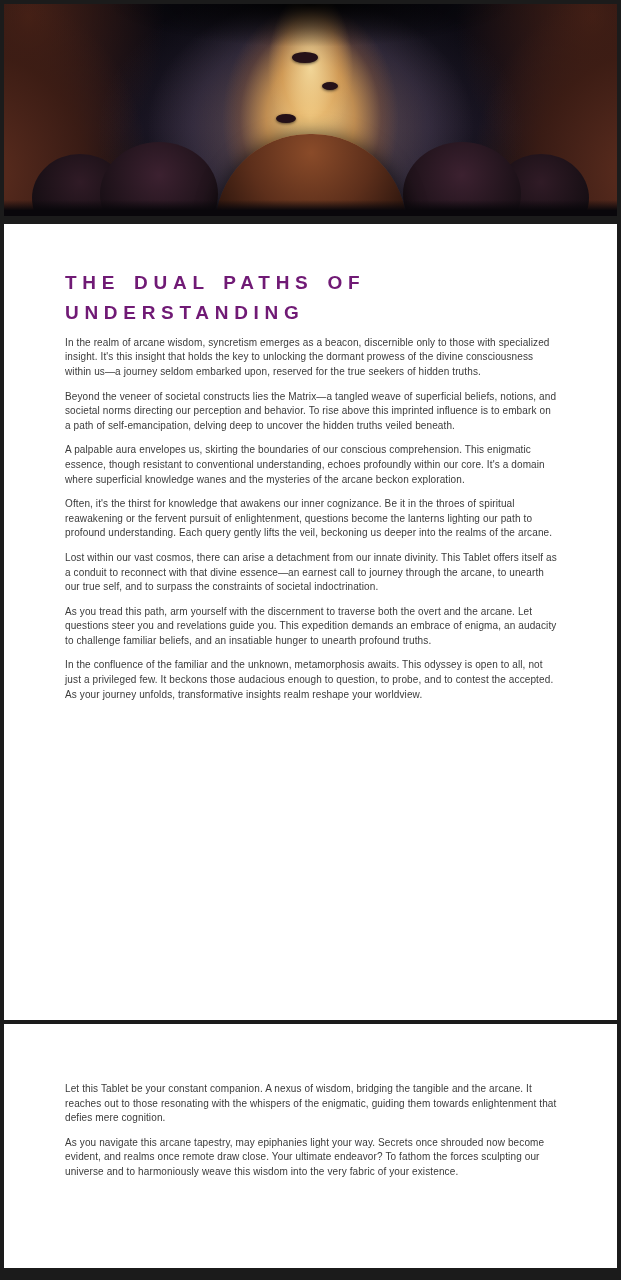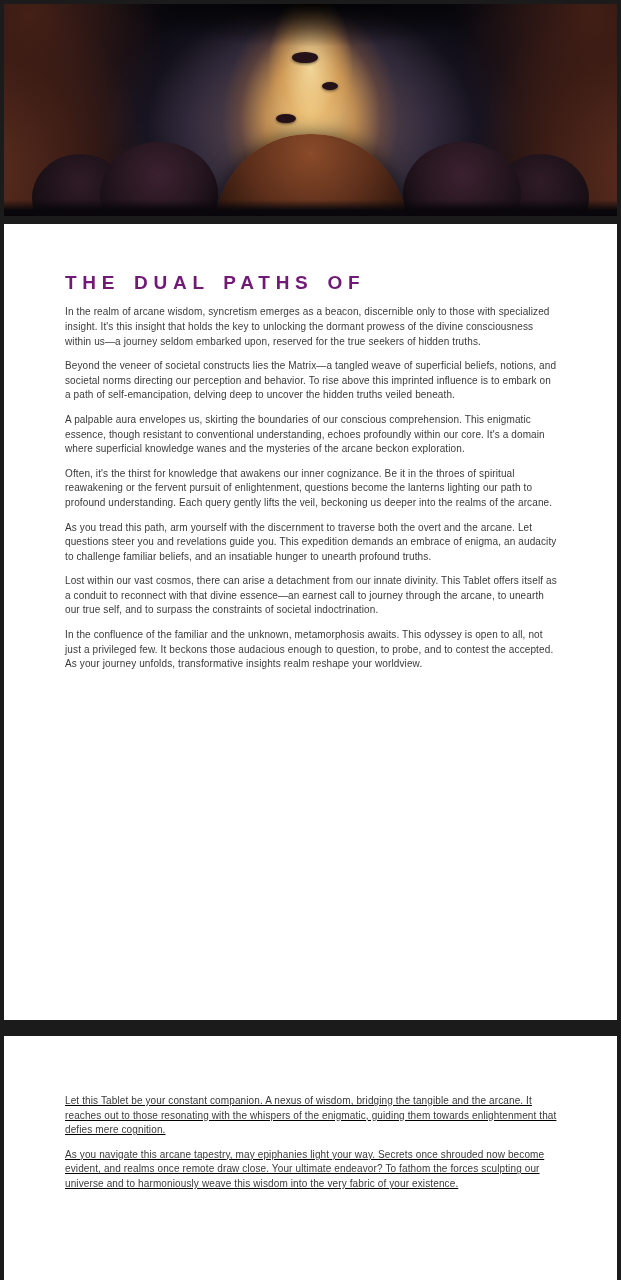--- a/index.html
+++ b/index.html
@@ -57,21 +57,21 @@
   .mound-r1 { right:96px; bottom:-30px; width:118px; height:104px; background:radial-gradient(circle at 50% 32%, #3c2130, #180f15 72%); }
   .mound-r2 { right:28px; bottom:-26px; width:96px;  height:88px;  background:radial-gradient(circle at 50% 32%, #301b26, #140d12 72%); }
   .hero-bottom-band {
     position:absolute; left:0; right:0; bottom:0; height:16px;
     background:linear-gradient(180deg, rgba(9,7,11,0), #09070b 65%);
   }
 
   
   .card { background:#ffffff; }
   .card-main { margin-top:8px; height:796px; padding:44px 60px 0 61px; overflow:hidden; }
-  .card-cont { margin-top:16px; height:244px; padding:58px 60px 0 61px; overflow:hidden;text-decoration:underline; }
+  .card-cont { margin-top:4px; height:244px; padding:58px 60px 0 61px; overflow:hidden; }
 
   .title {
     font-size:19px;
     font-weight:700;
     letter-spacing:.30em;
     word-spacing:.16em;
     line-height:1.6;
     color:#701a75;
     margin-bottom:7px;
   }
@@ -99,27 +99,28 @@
     <div class="hero-mound mound-l1"></div>
     <div class="hero-mound mound-r2"></div>
     <div class="hero-mound mound-r1"></div>
     <div class="hero-dome"></div>
     <div class="hero-bottom-band"></div>
   </div>
 
   <section class="card card-main">
     <h1 class="title">
       <span class="title-line">THE DUAL PATHS OF</span>
+      <span class="title-line">UNDERSTANDING</span>
     </h1>
     <p class="body-text">In the realm of arcane wisdom, syncretism emerges as a beacon, discernible only to those with specialized insight. It's this insight that holds the key to unlocking the dormant prowess of the divine consciousness within us—a journey seldom embarked upon, reserved for the true seekers of hidden truths.</p>
     <p class="body-text">Beyond the veneer of societal constructs lies the Matrix—a tangled weave of superficial beliefs, notions, and societal norms directing our perception and behavior. To rise above this imprinted influence is to embark on a path of self-emancipation, delving deep to uncover the hidden truths veiled beneath.</p>
     <p class="body-text">A palpable aura envelopes us, skirting the boundaries of our conscious comprehension. This enigmatic essence, though resistant to conventional understanding, echoes profoundly within our core. It's a domain where superficial knowledge wanes and the mysteries of the arcane beckon exploration.</p>
     <p class="body-text">Often, it's the thirst for knowledge that awakens our inner cognizance. Be it in the throes of spiritual reawakening or the fervent pursuit of enlightenment, questions become the lanterns lighting our path to profound understanding. Each query gently lifts the veil, beckoning us deeper into the realms of the arcane.</p>
+    <p class="body-text">Lost within our vast cosmos, there can arise a detachment from our innate divinity. This Tablet offers itself as a conduit to reconnect with that divine essence—an earnest call to journey through the arcane, to unearth our true self, and to surpass the constraints of societal indoctrination.</p>
     <p class="body-text">As you tread this path, arm yourself with the discernment to traverse both the overt and the arcane. Let questions steer you and revelations guide you. This expedition demands an embrace of enigma, an audacity to challenge familiar beliefs, and an insatiable hunger to unearth profound truths.</p>
-    <p class="body-text">Lost within our vast cosmos, there can arise a detachment from our innate divinity. This Tablet offers itself as a conduit to reconnect with that divine essence—an earnest call to journey through the arcane, to unearth our true self, and to surpass the constraints of societal indoctrination.</p>
     <p class="body-text">In the confluence of the familiar and the unknown, metamorphosis awaits. This odyssey is open to all, not just a privileged few. It beckons those audacious enough to question, to probe, and to contest the accepted. As your journey unfolds, transformative insights realm reshape your worldview.</p>
   </section>
 
   <section class="card card-cont">
     <p class="body-text">Let this Tablet be your constant companion. A nexus of wisdom, bridging the tangible and the arcane. It reaches out to those resonating with the whispers of the enigmatic, guiding them towards enlightenment that defies mere cognition.</p>
     <p class="body-text">As you navigate this arcane tapestry, may epiphanies light your way. Secrets once shrouded now become evident, and realms once remote draw close. Your ultimate endeavor? To fathom the forces sculpting our universe and to harmoniously weave this wisdom into the very fabric of your existence.</p>
   </section>
 
 </div>
 

